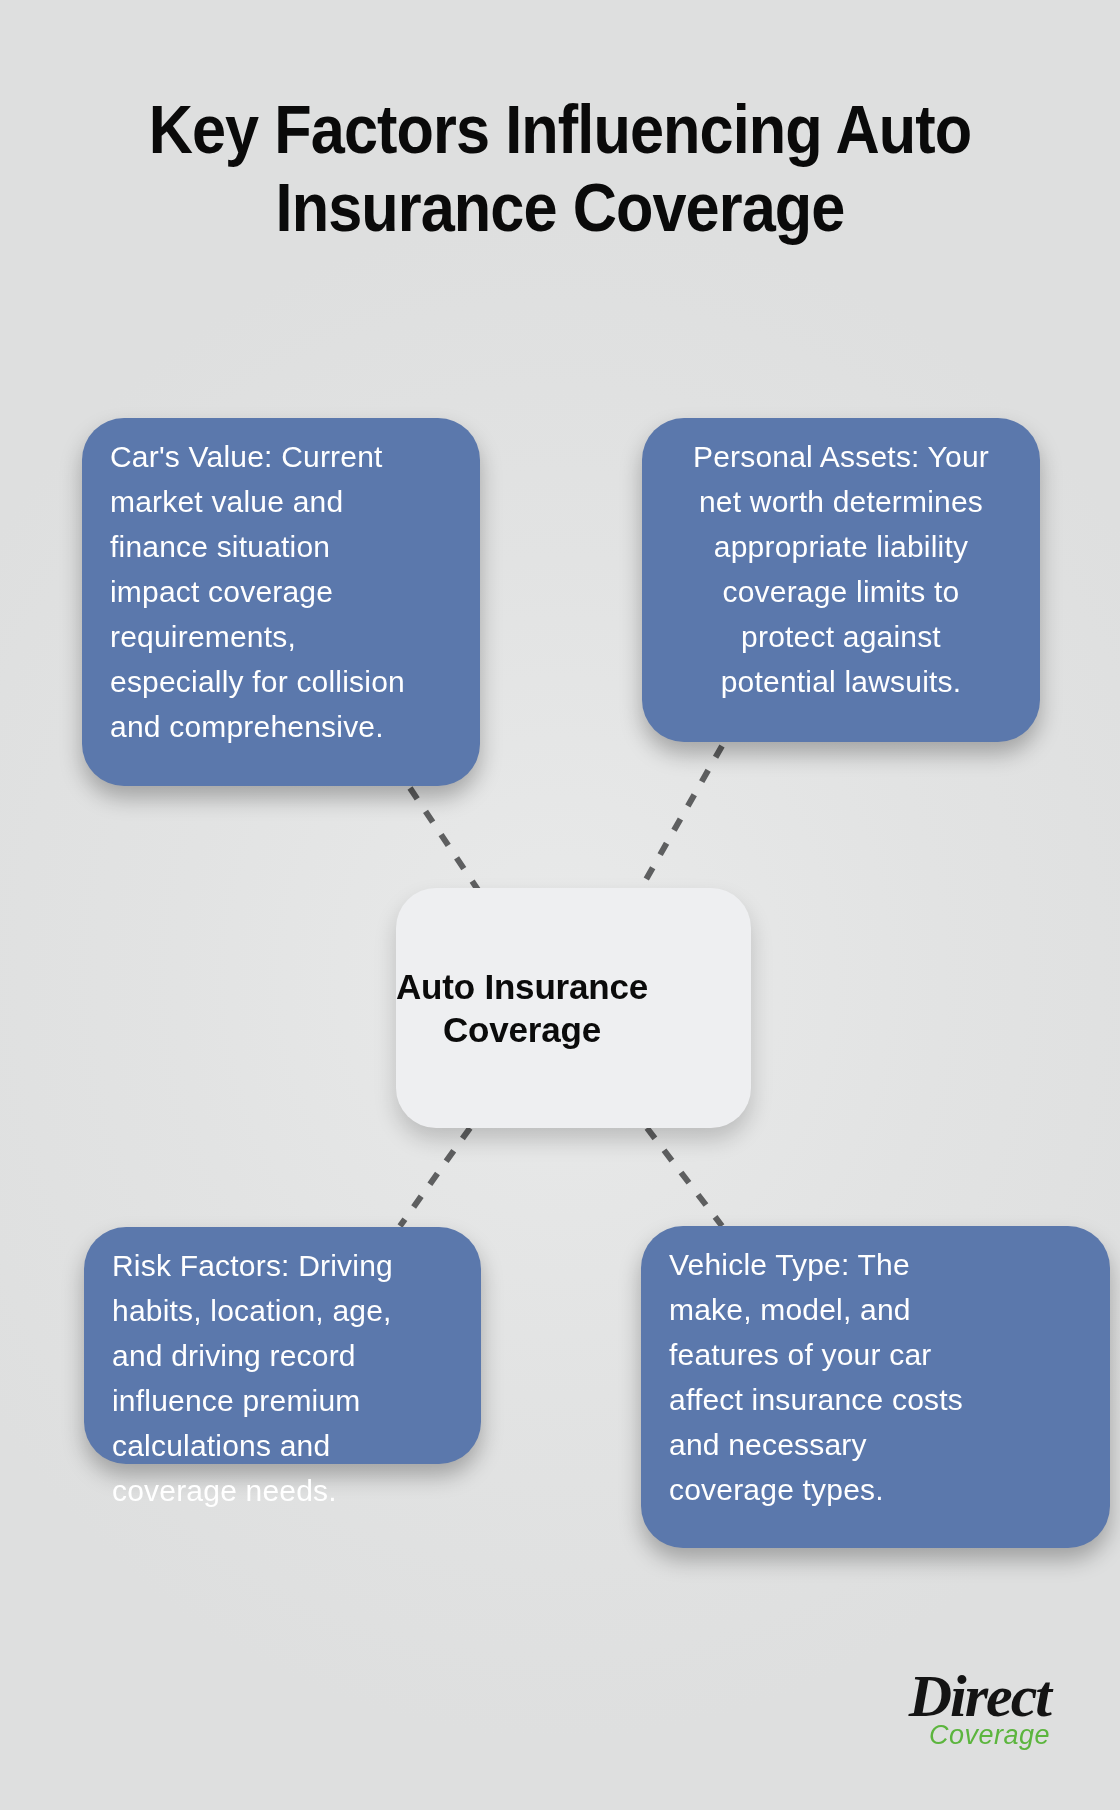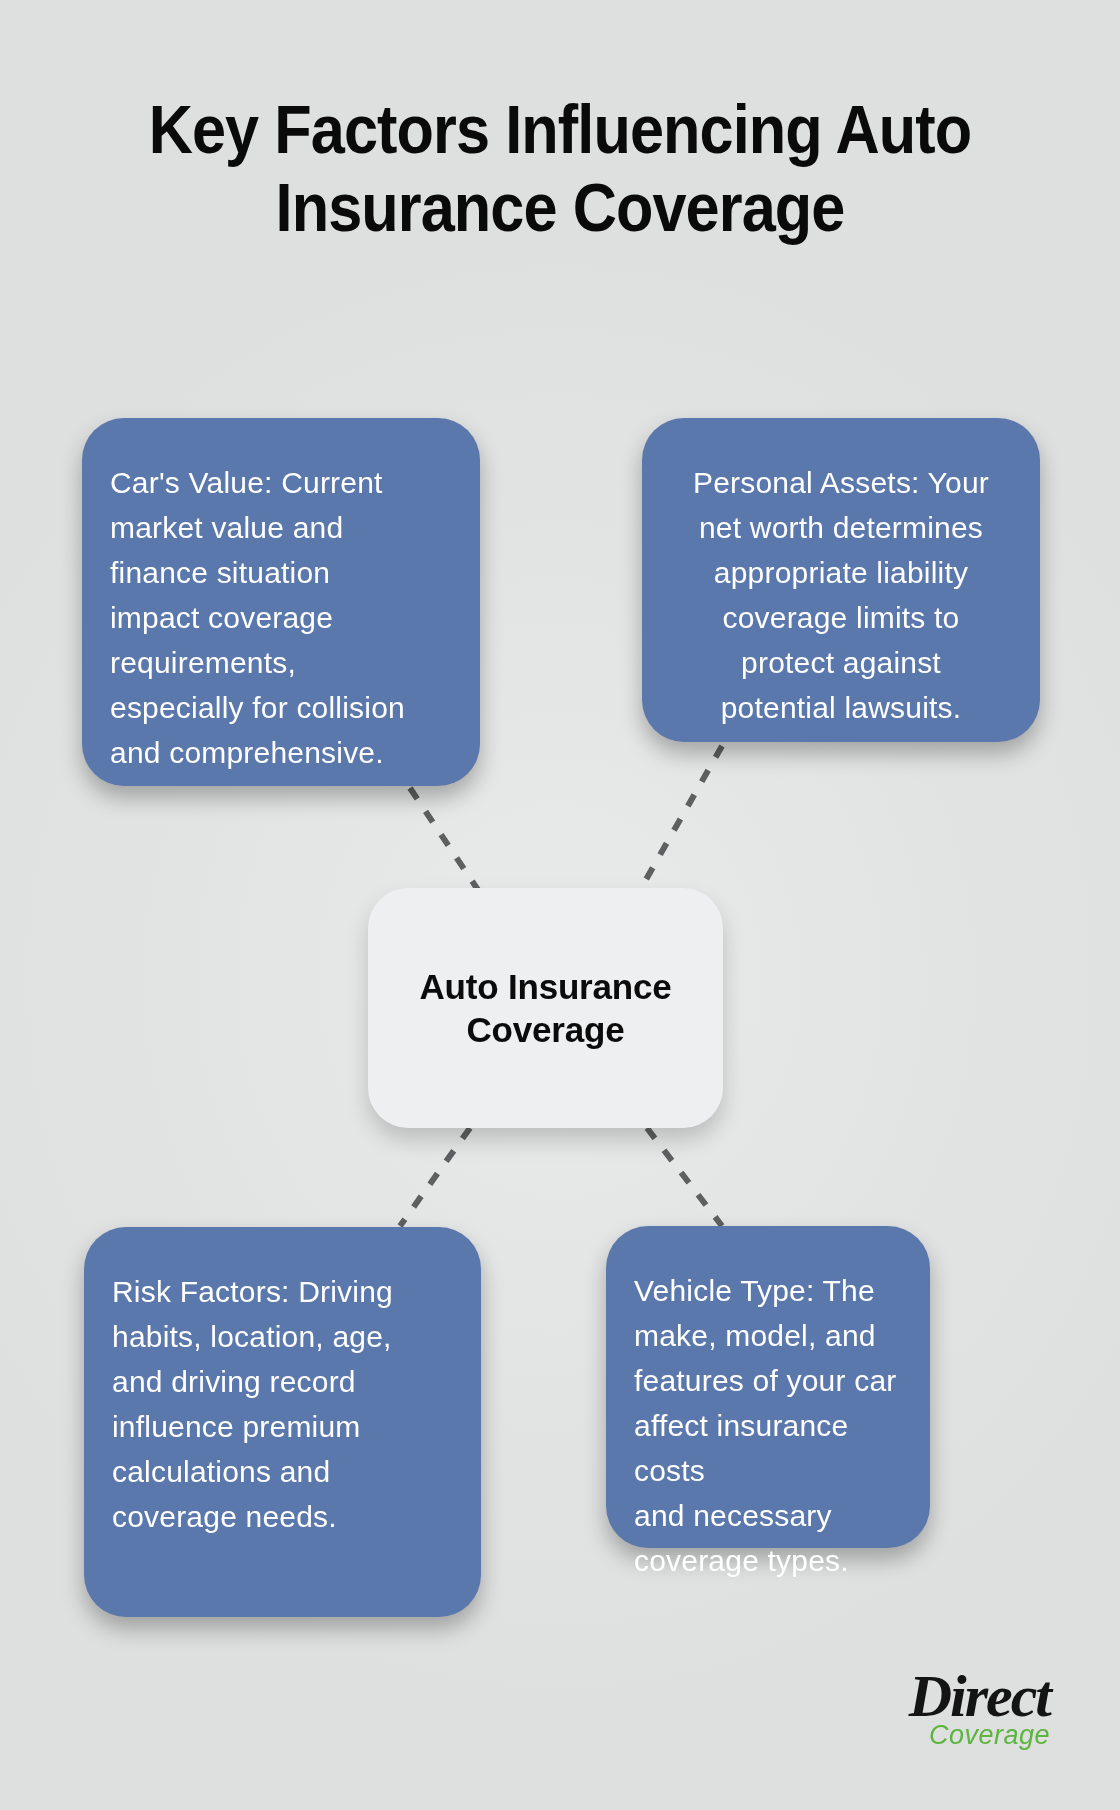--- a/index.html
+++ b/index.html
@@ -42,45 +42,44 @@
     white-space: pre-line;
     transform: scaleX(0.9);
     transform-origin: 50% 0;
   }
   .factor {
     position: absolute;
     background: #5b78ac;
     border-radius: 42px;
     box-shadow: 0 12px 22px rgba(0,0,0,0.28);
     box-sizing: border-box;
-    padding: 42px 28px;
+    padding: 16px 28px;
   }
   .factor-text {
     font-size: 30px;
     line-height: 45px;
     color: #ffffff;
     white-space: pre-line;
     letter-spacing: 0.2px;
   }
   .factor.pos-tl { left: 82px;  top: 418px;  width: 398px; height: 368px; }
   .factor.pos-tr { left: 642px; top: 418px;  width: 398px; height: 324px; text-align: center; }
-  .factor.pos-bl { left: 84px;  top: 1227px; width: 397px; height: 390px; }
-  .factor.pos-br { left: 606px; top: 1226px; width: 324px; height: 322px; }
+  .factor.pos-bl { left: 84px;  top: 1227px; width: 397px; height: 237px; }
+  .factor.pos-br { left: 641px; top: 1226px; width: 469px; height: 322px; }
   .center-box {
     position: absolute;
-    left: 368px;
+    left: 396px;
     top: 888px;
     width: 355px;
     height: 240px;
     background: #eeeff1;
     border-radius: 40px;
     box-shadow: 0 12px 22px rgba(0,0,0,0.18);
     display: flex;
     align-items: center;
-    justify-content: center;
   }
   .center-text {
     font-size: 35px;
     line-height: 43px;
     font-weight: 700;
     color: #0b0b0b;
     text-align: center;
     white-space: pre-line;
     letter-spacing: -0.2px;
   }

